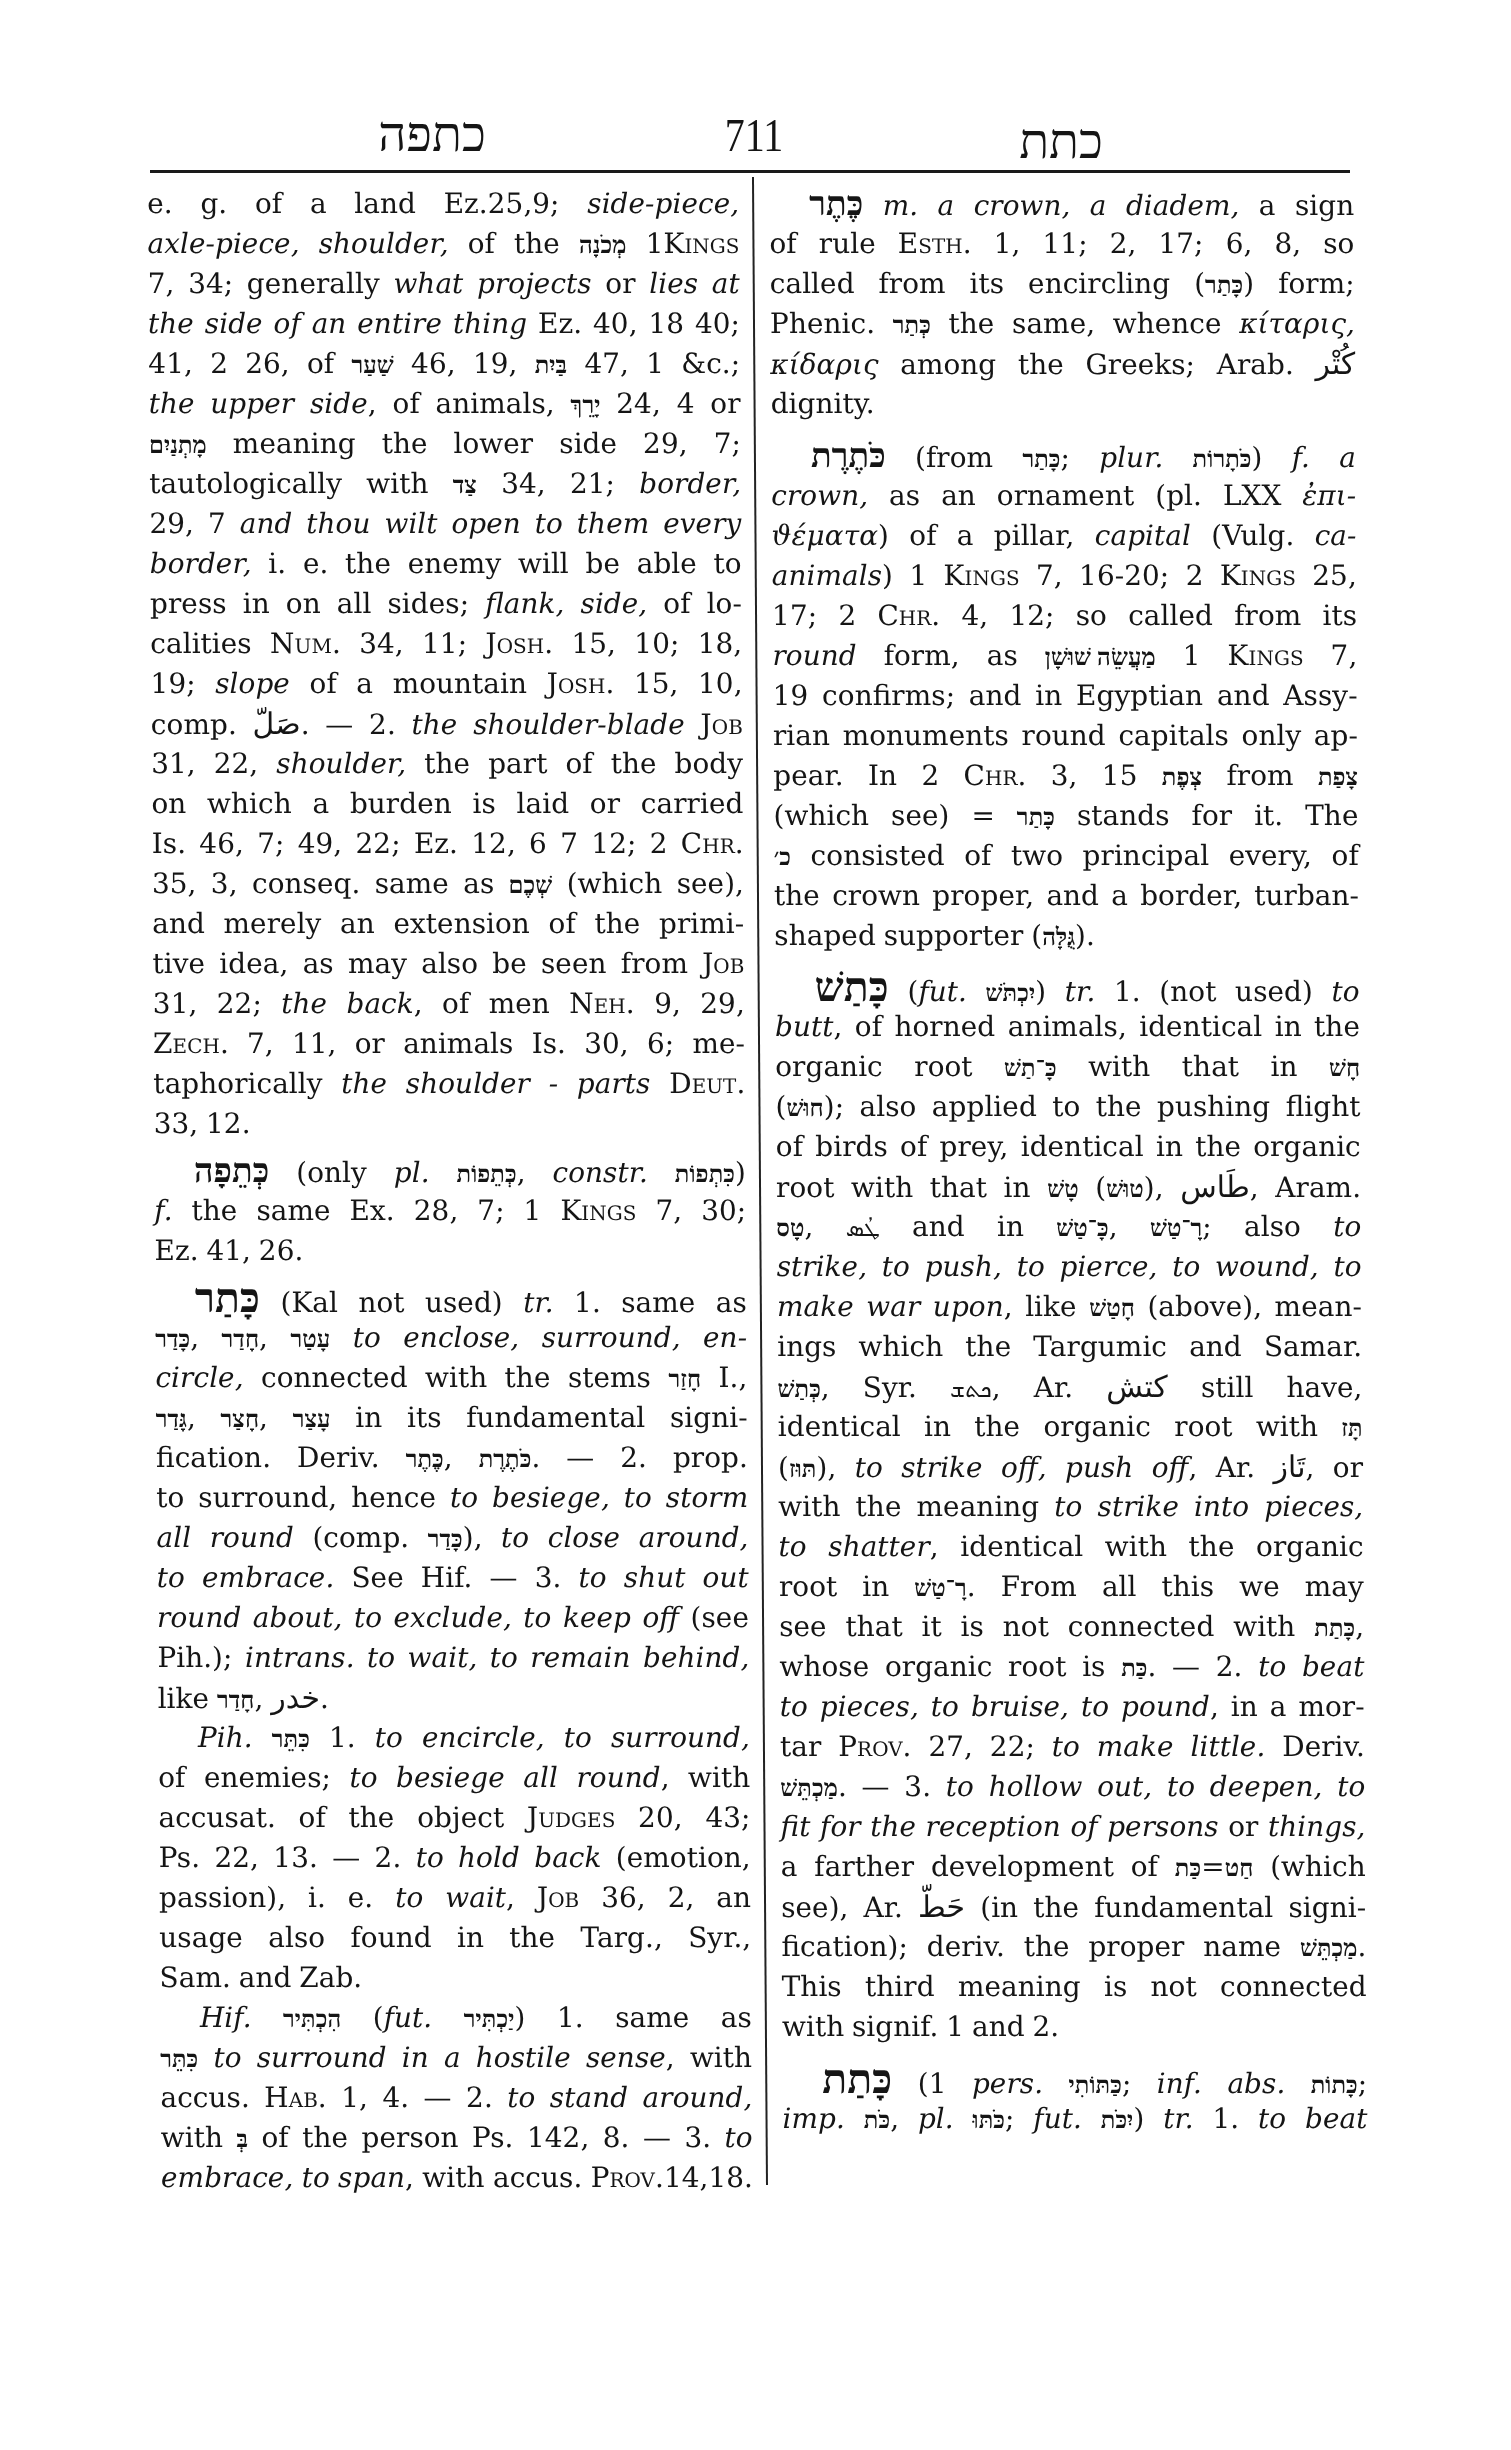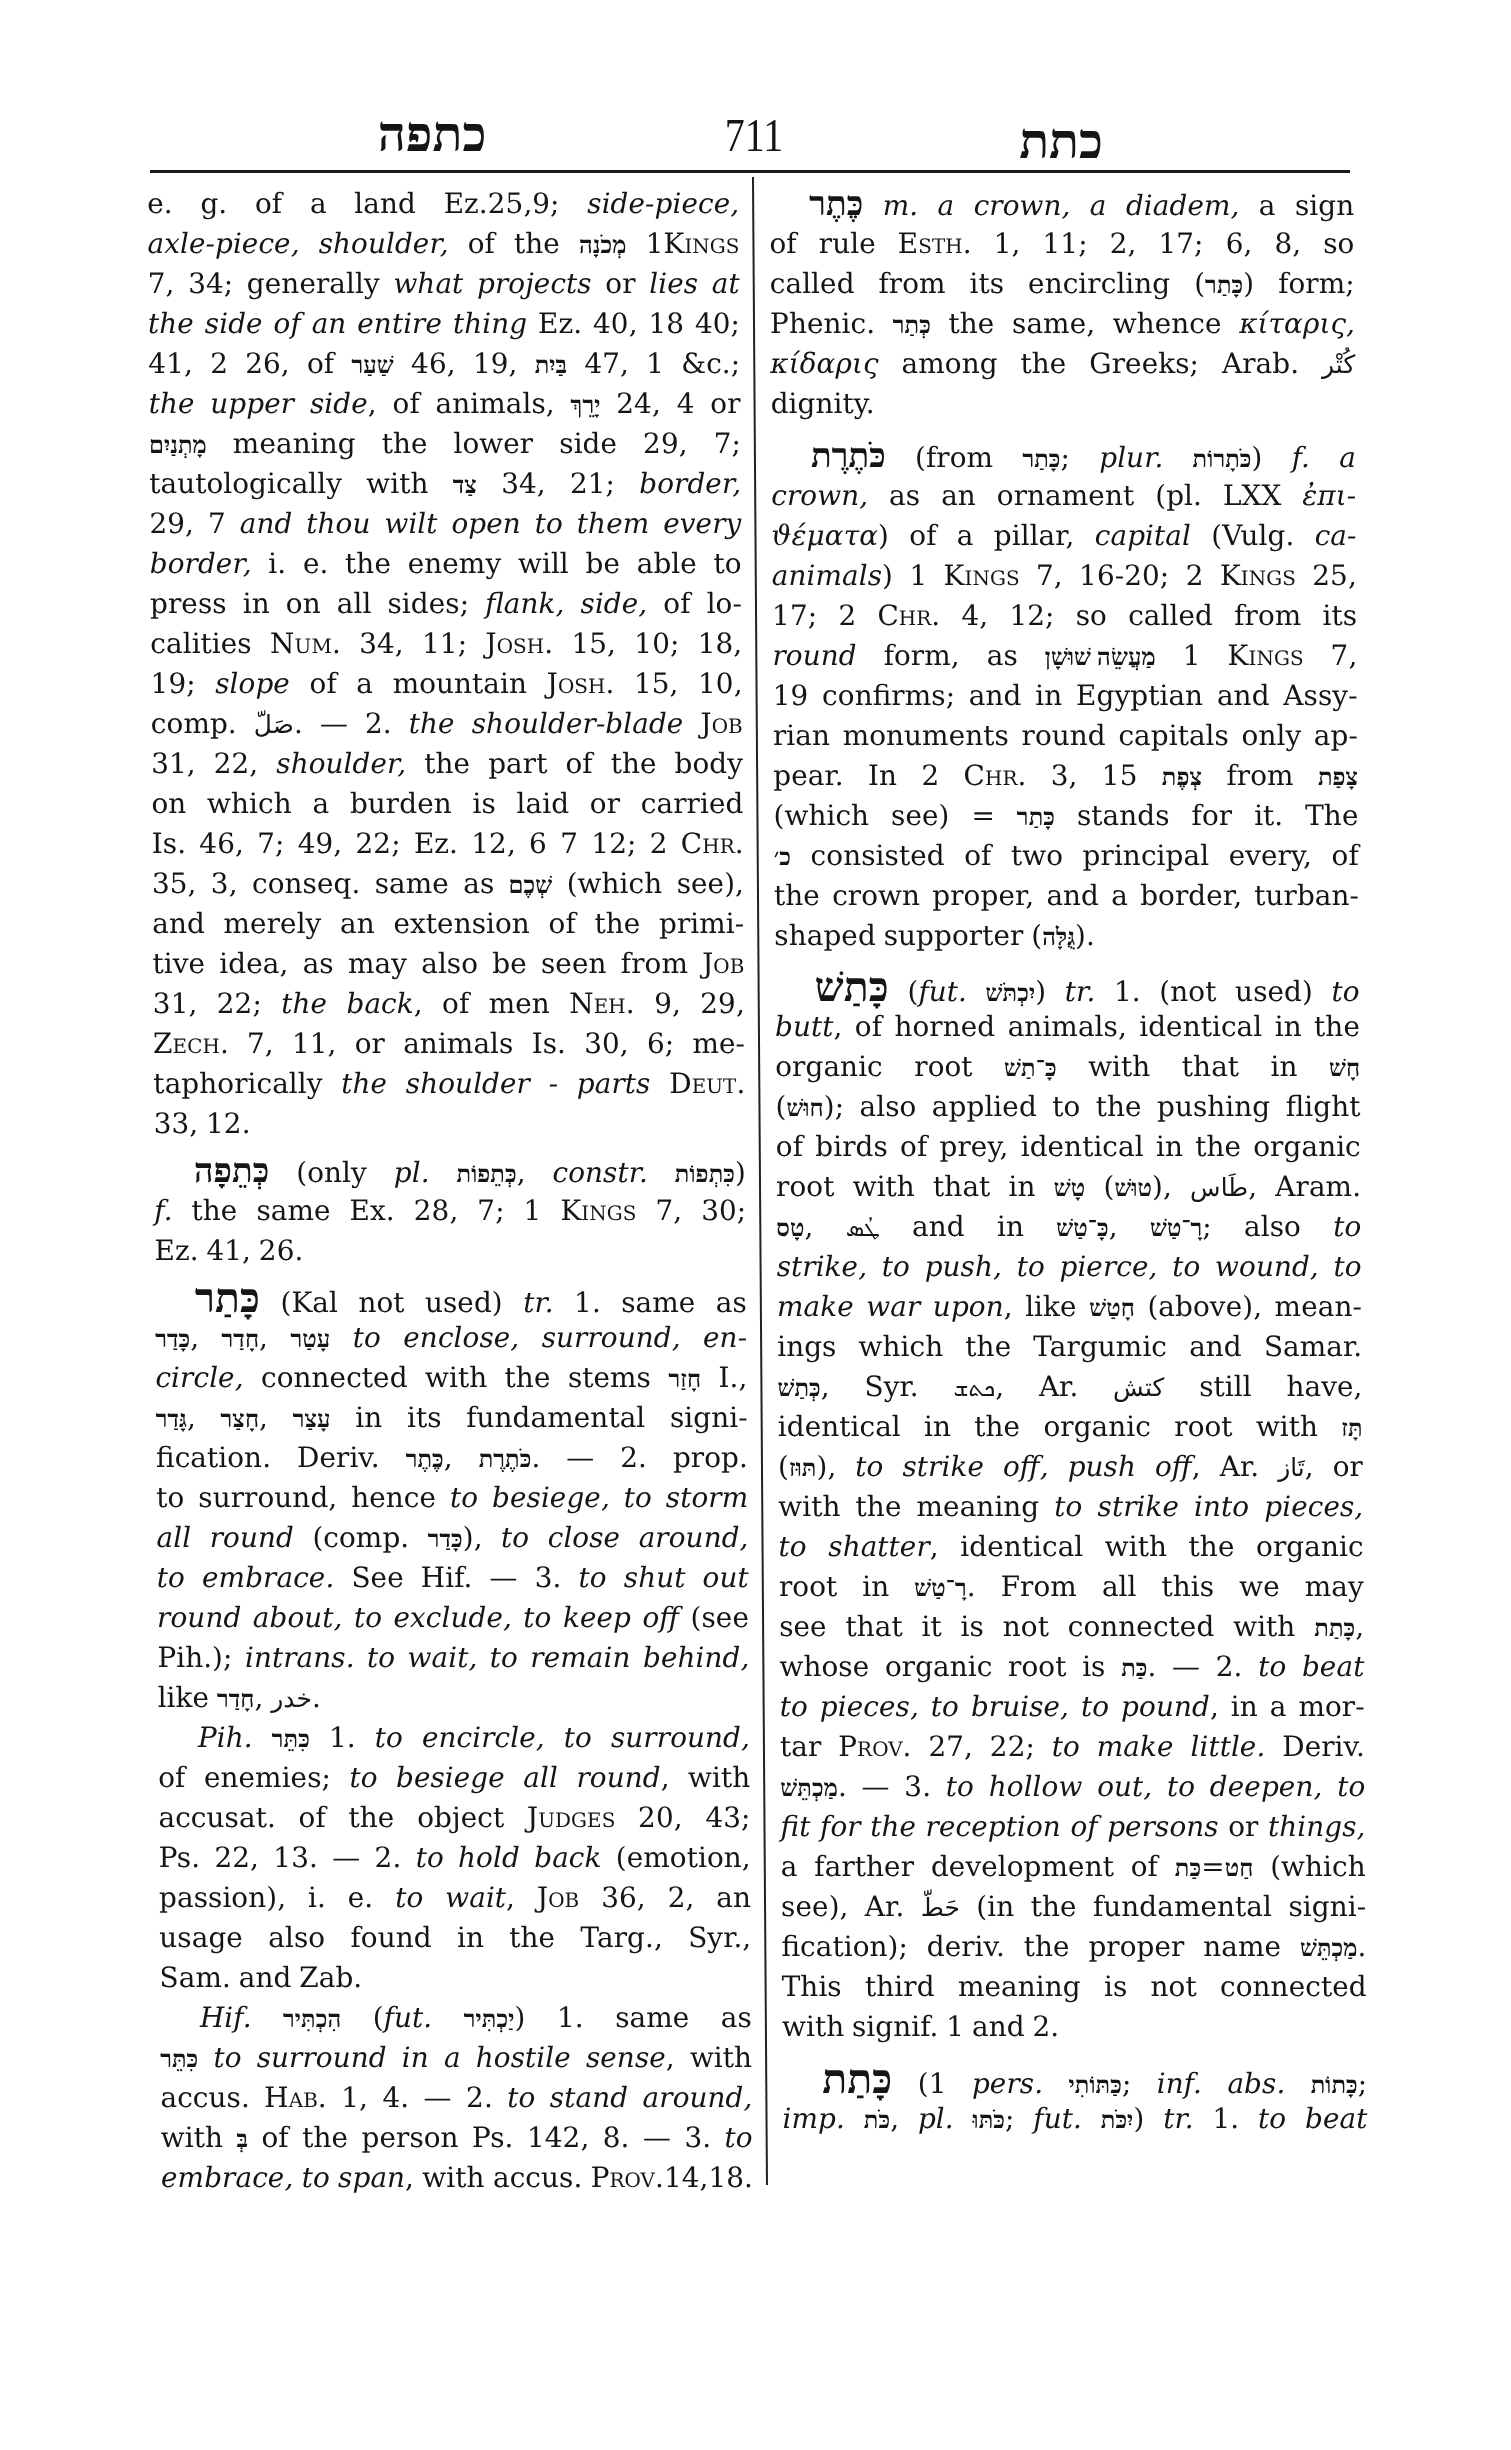--- a/index.html
+++ b/index.html
@@ -2,21 +2,21 @@
 <html style="font-size:14.4px"><head>
 <meta charset="utf-8">
 <style>
   html, body { margin: 0; padding: 0; background: #ffffff; }
   body {
     width: 1512px; height: 2450px; position: relative; overflow: hidden;
     color: #151515; font-family: "DejaVu Serif", serif;
   }
   .rh {
     position: absolute; top: 106px; width: 180px; text-align: center;
-    font-family: "Liberation Serif", "DejaVu Sans", serif; font-weight: bold;
+    font-family: "Liberation Serif", "DejaVu Sans", serif; font-weight: normal;
     font-size: 49px; line-height: 58px; unicode-bidi: isolate;
   }
   .rh-left { left: 342px; }
   .rh-right { left: 971px; margin-top: 7px; }
   .pno {
     position: absolute; top: 106px; left: 709px; width: 90px; text-align: center;
     font-family: "Liberation Serif", serif; font-size: 47px; line-height: 58px;
     transform: scaleX(0.85);
   }
   .rule { position: absolute; left: 150px; top: 170px; width: 1200px; height: 2.7px; background: #1a1a1a; }
@@ -39,21 +39,21 @@
   .line.last { justify-content: flex-start; }
   .col-left .para.entry:not(:first-child) { margin-top: 7.2px; }
   .col-right .para.entry:not(:first-child) { margin-top: 11.7px; }
   .w { flex: 0 0 auto; white-space: nowrap; }
   .it { font-style: italic; }
   .gr { font-style: italic; }
   .sc { font-variant: small-caps; }
   .he { font-family: "Liberation Serif", "DejaVu Sans", serif; unicode-bidi: isolate; font-size: 24px; font-weight: bold; }
   .hw { font-family: "Liberation Serif", "DejaVu Sans", serif; unicode-bidi: isolate; font-weight: bold; font-size: 34px; }
   .hv { font-family: "Liberation Serif", "DejaVu Sans", serif; unicode-bidi: isolate; font-weight: bold; font-size: 41px; }
-  .ar { font-family: Liberation Sans, sans-serif; unicode-bidi: isolate; font-size: 25px; }
+  .ar { font-family: Liberation Sans, sans-serif; unicode-bidi: isolate; font-size: 30px; }
   .sy { font-family: Liberation Mono, monospace; unicode-bidi: isolate; font-size: 23.4px; }
 </style>
 </head>
 <body>
 
 <div class="rh rh-left" dir="rtl">כתפה</div>
 <div class="pno">711</div>
 <div class="rh rh-right" dir="rtl">כתת</div>
 <div class="rule"></div>
 

